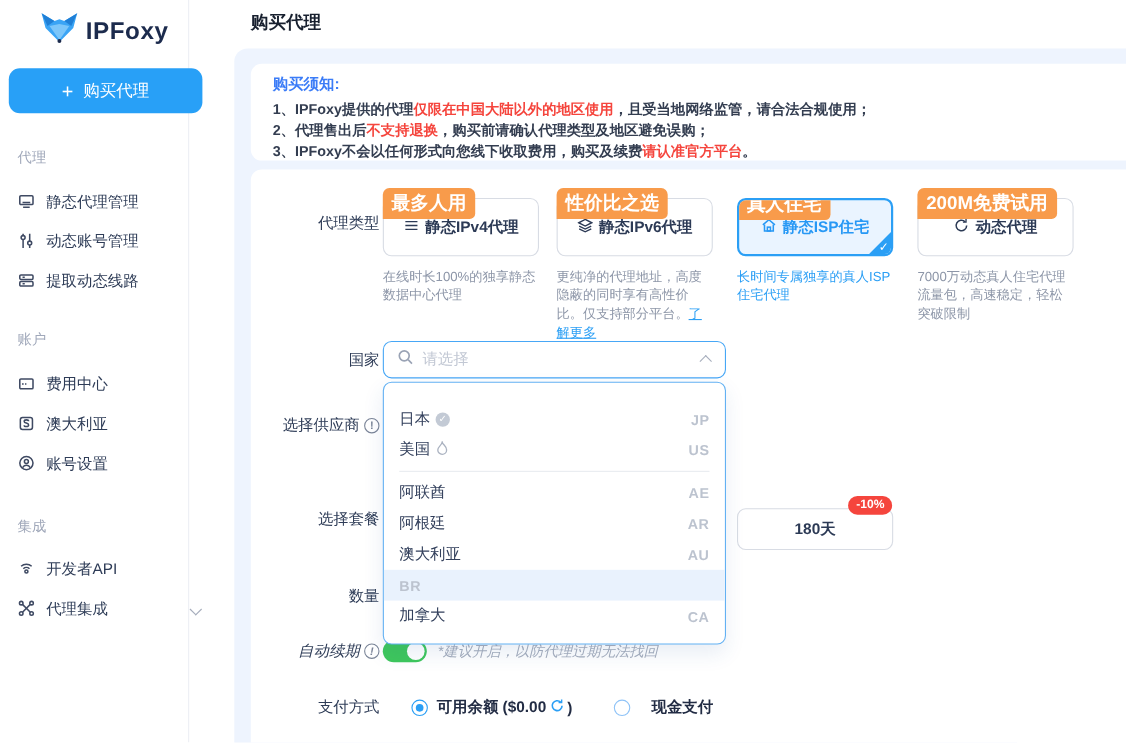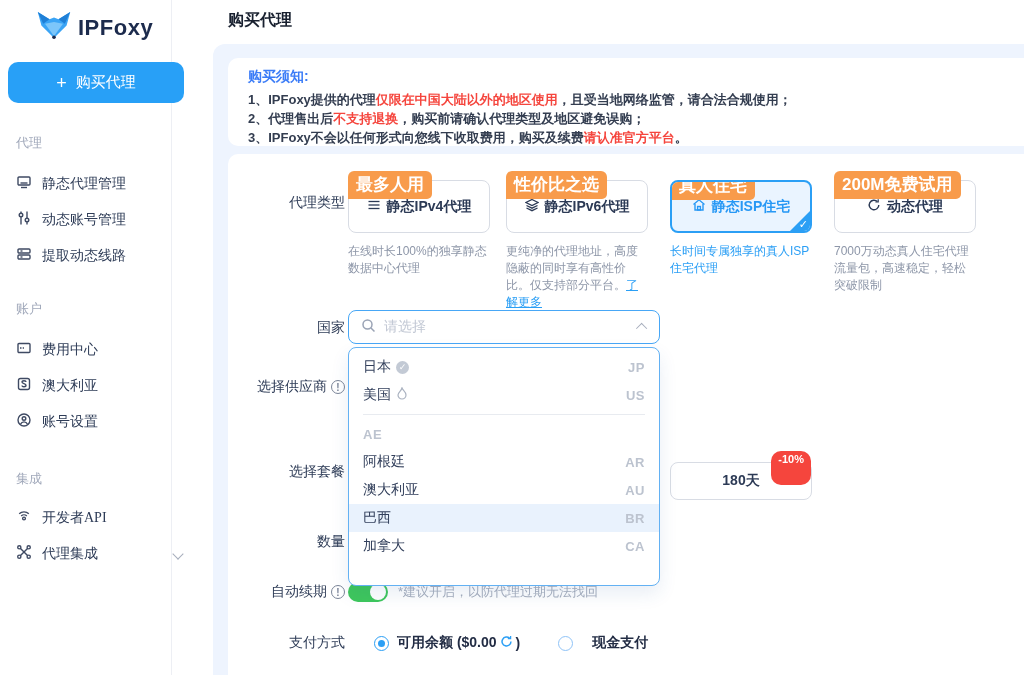--- a/index.html
+++ b/index.html
@@ -12,21 +12,21 @@
     background:#fff; border-right:1px solid #edeff4; }
   .logo { position:absolute; left:36px; top:10px; display:flex; align-items:center; gap:6px; }
   .logo-text { font-size:22px; font-weight:bold; color:#1c2b4d; letter-spacing:.5px; }
   .buy-btn { position:absolute; left:8px; top:62px; width:176px; height:41px;
     background:#28a0f7; color:#fff; border:none; border-radius:10px; font-size:15px;
     display:flex; align-items:center; justify-content:center; gap:9px; cursor:pointer;
     font-family:inherit; }
   .buy-btn .plus { font-size:18px; font-weight:400; line-height:1; }
   .nav-label { position:absolute; left:16px; font-size:13px; color:#a0a8ba;font-family:Liberation Mono, monospace; }
   .nav-item { position:absolute; left:16px; height:22px; display:flex; align-items:center;
-    gap:10px; font-size:14px; color:#2e3c57; font-weight:500; cursor:pointer; width:170px;font-family:Liberation Serif, serif; }
+    gap:10px; font-size:14px; color:#2e3c57; font-weight:500; cursor:pointer; width:170px; }
   .nav-item svg { flex:0 0 auto; }
   .nav-chevron { position:absolute; right:4px; top:7px; width:8px; height:8px;
     border-left:1.5px solid #a6adbc; border-bottom:1.5px solid #a6adbc;
     transform:rotate(-45deg); }
 
   
   .main { position:absolute; left:201px; top:0; right:0; height:675px; }
   .main-header { position:absolute; left:0; top:0; right:0; height:44px; background:#fff; }
   .page-title { position:absolute; left:27px; top:10px; font-size:16px; font-weight:bold; color:#18202f; }
   .content { position:absolute; left:12px; top:44px; right:-40px; bottom:-40px;
@@ -68,40 +68,40 @@
   
   .select { position:absolute; left:120px; top:156px; width:312px; height:34px;
     background:#fff; border:1.5px solid #47a7f6; border-radius:8px; display:flex;
     align-items:center; padding:0 12px; gap:8px; cursor:text; }
   .placeholder { color:#c2c8d4; font-size:14px; flex:1; }
   .chev-up { width:8px; height:8px; border-left:1.5px solid #a6adbc;
     border-top:1.5px solid #a6adbc; transform:rotate(45deg) translateY(2px); }
 
   .dropdown { position:absolute; left:120px; top:193px; width:312px; height:239px;
     background:#fff; border:1.5px solid #63b1f3; border-radius:8px;
-    box-shadow:0 8px 18px rgba(40,90,160,.10); padding:5px 0; z-index:6; }
+    box-shadow:0 8px 18px rgba(40,90,160,.10); padding:19px 0; z-index:6; }
   .ditem { height:28px; display:flex; align-items:center; padding:0 14px; font-size:14px;
     color:#33405c; cursor:pointer; }
   .ditem .dname { display:flex; align-items:center; gap:5px; flex:1; }
   .ditem .code { color:#bcc3cf; font-size:13px; font-weight:bold; letter-spacing:.5px; }
   .ditem.hl { background:#e9f2fd; }
   .ddivider { border-top:1px solid #e8ebf0; margin:5px 14px; }
   .cc-icon { width:13px; height:13px; border-radius:50%; background:#c3cad5; color:#fff;
     font-size:9px; display:inline-flex; align-items:center; justify-content:center; }
 
   
   .plan-card { position:absolute; left:442px; top:308px; width:142px; height:38px;
     border:1px solid #d8dce4; border-radius:8px; background:#fff; display:flex;
     align-items:center; justify-content:center; font-size:14px; font-weight:bold;
     color:#2c3a55; cursor:pointer; }
   .disc-badge { position:absolute; top:-12px; right:0; background:#f5453d; color:#fff;
-    font-size:11px; font-weight:bold; padding:2px 7px 20px; border-radius:10px; }
-
-  
-  .toggle-row { position:absolute; left:0; top:428px; display:flex; align-items:center; }
+    font-size:11px; font-weight:bold; padding:2px 7px 3px; border-radius:10px; }
+
+  
+  .toggle-row { position:absolute; left:0; top:428px; display:flex; align-items:center;font-style:italic; }
   .toggle { width:40px; height:20px; border-radius:10px; background:#3ec75c; position:relative;
     margin-left:3px; cursor:pointer; }
   .toggle .knob { position:absolute; right:2px; top:2px; width:16px; height:16px;
     border-radius:50%; background:#fff; }
   .hint { margin-left:10px; font-size:13px; color:#a6aebd; }
 
   
   .pay-row { position:absolute; left:0; top:480px; display:flex; align-items:center; }
   .pay-opt { display:flex; align-items:center; gap:8px; cursor:pointer; }
   .radio { width:15px; height:15px; border-radius:50%; border:1.5px solid #8fc3f7;
@@ -301,38 +301,38 @@
           <span class="dname">
               <span>美国</span>
               <span><svg width="12" height="13" viewBox="0 0 12 13" fill="none" stroke="#aab2c0" stroke-width="1.2">
                   <path d="M6 1 C6.8 3.5 10 4.5 10 8 a4 4 0 0 1 -8 0 C2 5.2 5.2 4.3 6 1 Z"></path>
                 </svg></span>
             </span>
           <span class="code">US</span>
         </div>
         <div class="ddivider"></div>
         <div class="ditem">
+          <span class="dname">
+              <span>阿联酋</span>
+            </span>
           <span class="code">AE</span>
         </div>
         <div class="ditem">
           <span class="dname">
               <span>阿根廷</span>
             </span>
           <span class="code">AR</span>
         </div>
         <div class="ditem">
           <span class="dname">
               <span>澳大利亚</span>
             </span>
           <span class="code">AU</span>
         </div>
         <div class="ditem hl">
-          <span class="dname">
-              <span>巴西</span>
-            </span>
           <span class="code">BR</span>
         </div>
         <div class="ditem">
           <span class="dname">
               <span>加拿大</span>
             </span>
           <span class="code">CA</span>
         </div>
       </div>
 

